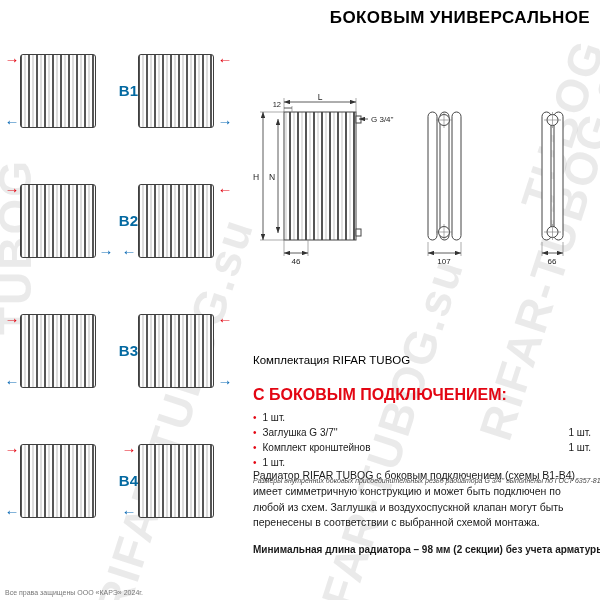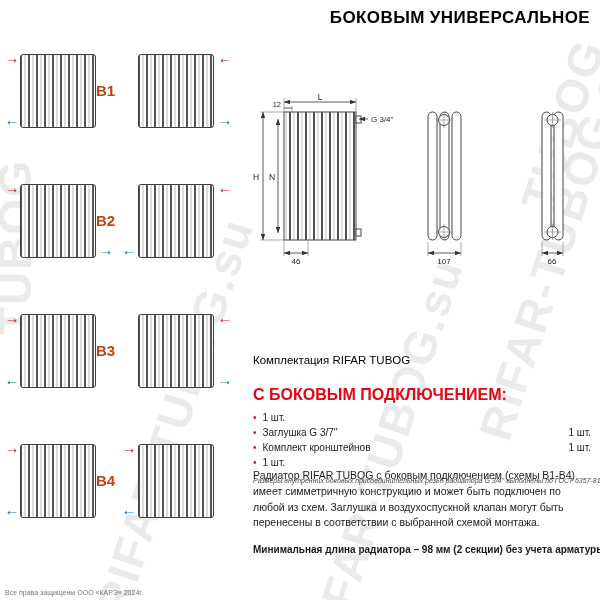--- a/index.html
+++ b/index.html
@@ -7,21 +7,21 @@
   #page{position:relative;width:600px;height:600px;background:#fff;overflow:hidden;}
   
   .wm{position:absolute;z-index:0;font-weight:bold;color:rgba(115,115,115,0.15);white-space:nowrap;transform-origin:0 0;letter-spacing:2px;pointer-events:none;}
   
   .title{position:absolute;z-index:2;top:8px;right:10px;width:330px;text-align:right;font-weight:bold;font-size:17px;line-height:1.2;letter-spacing:.4px;color:#000;}
   
   .scheme{position:absolute;left:4px;width:230px;height:80px;z-index:1;}
   .radiator{position:absolute;top:4px;width:74px;height:72px;border:1px solid #3f3f3f;border-radius:3px;
     background:repeating-linear-gradient(90deg,#555 0 1px,#fdfdfd 1px 3px,#dcdcdc 3px 5px,#fdfdfd 5px 7px,#555 7px 8px);}
   .rad-left{left:16px;} .rad-right{left:134px;}
-  .scheme-label{position:absolute;left:92px;width:42px;top:50%;transform:translateY(-50%);text-align:left;font-weight:bold;font-size:15px;color:#c2410c;}
+  .scheme-label{position:absolute;left:92px;width:42px;top:50%;transform:translateY(-50%);text-align:right;font-weight:bold;font-size:15px;color:#0369a1;}
   .arr{position:absolute;font-size:15px;font-weight:bold;line-height:16px;width:16px;text-align:center;}
   
   .drawing{position:absolute;left:250px;top:92px;z-index:1;}
   .drawing text{font-family:"Liberation Sans",sans-serif;fill:#222;}
   .caption{position:absolute;left:252px;top:273px;width:320px;font-size:8.5px;font-style:italic;color:#333;z-index:1;}
   
   .package{position:absolute;left:253px;top:354px;width:338px;z-index:1;}
   .pkg-heading{font-size:11.5px;font-weight:normal;color:#000;}
   .pkg-subheading{font-size:16px;font-weight:bold;margin-top:20px;}
   .pkg-items{margin-top:6px;}

